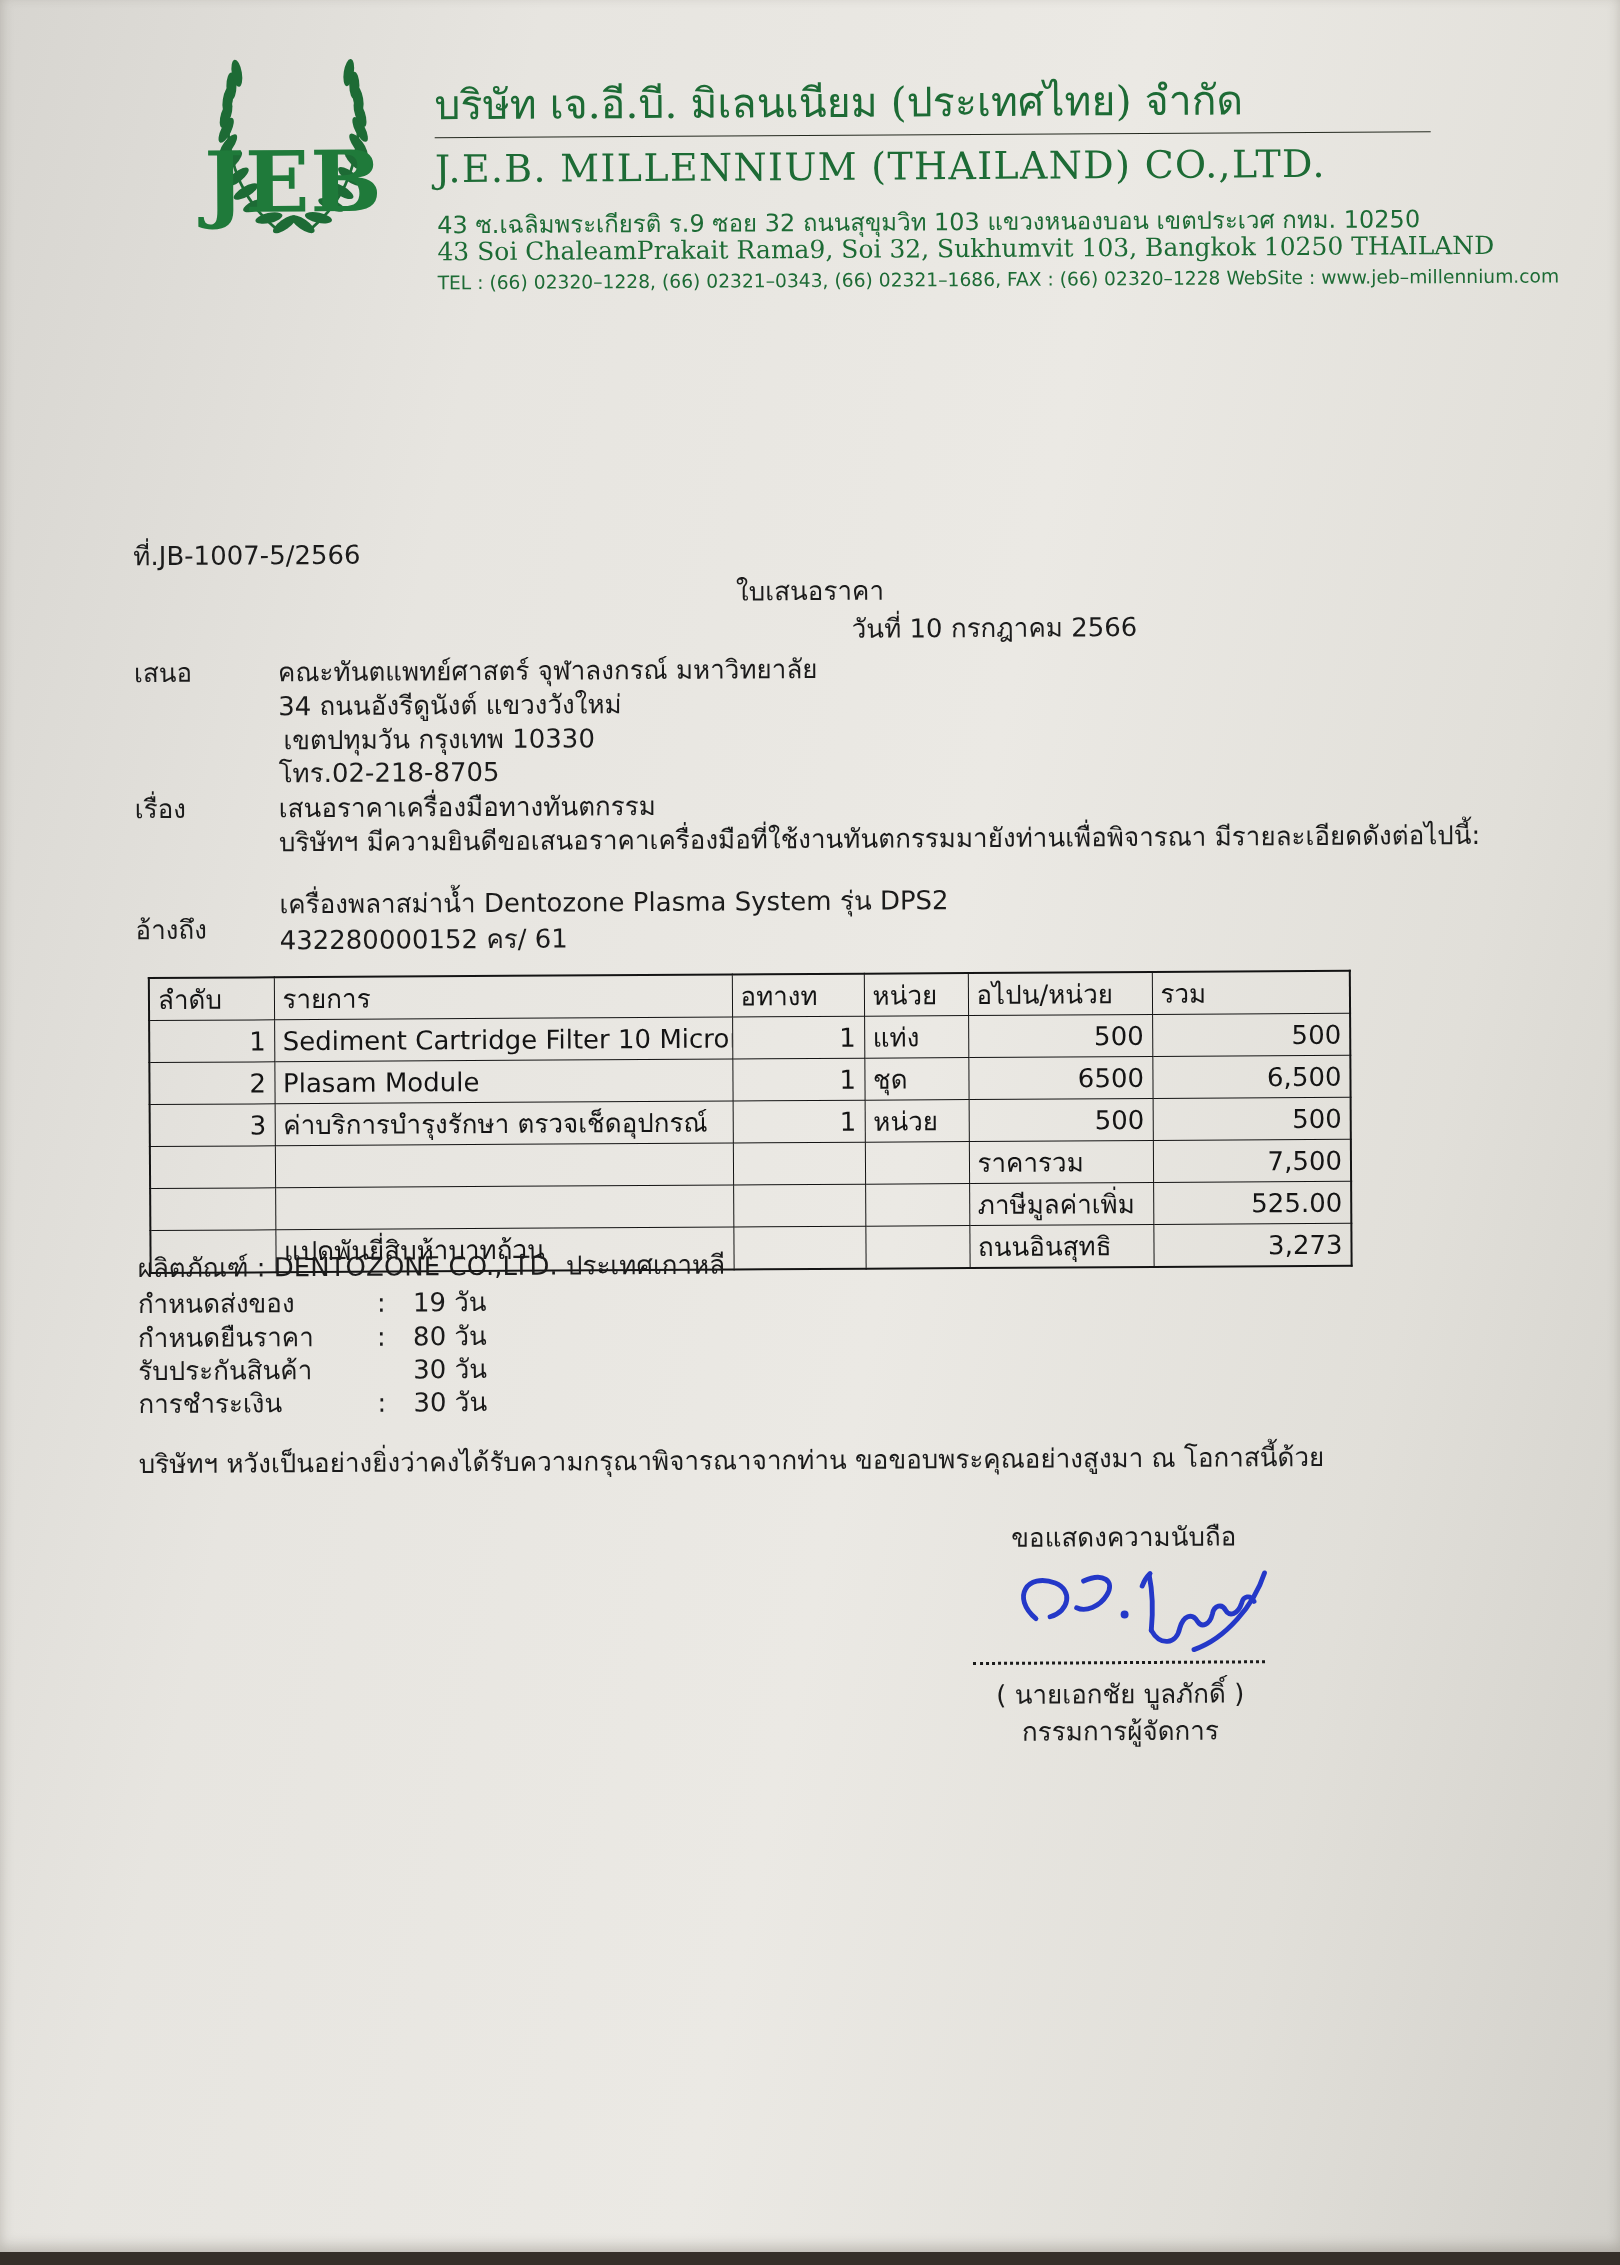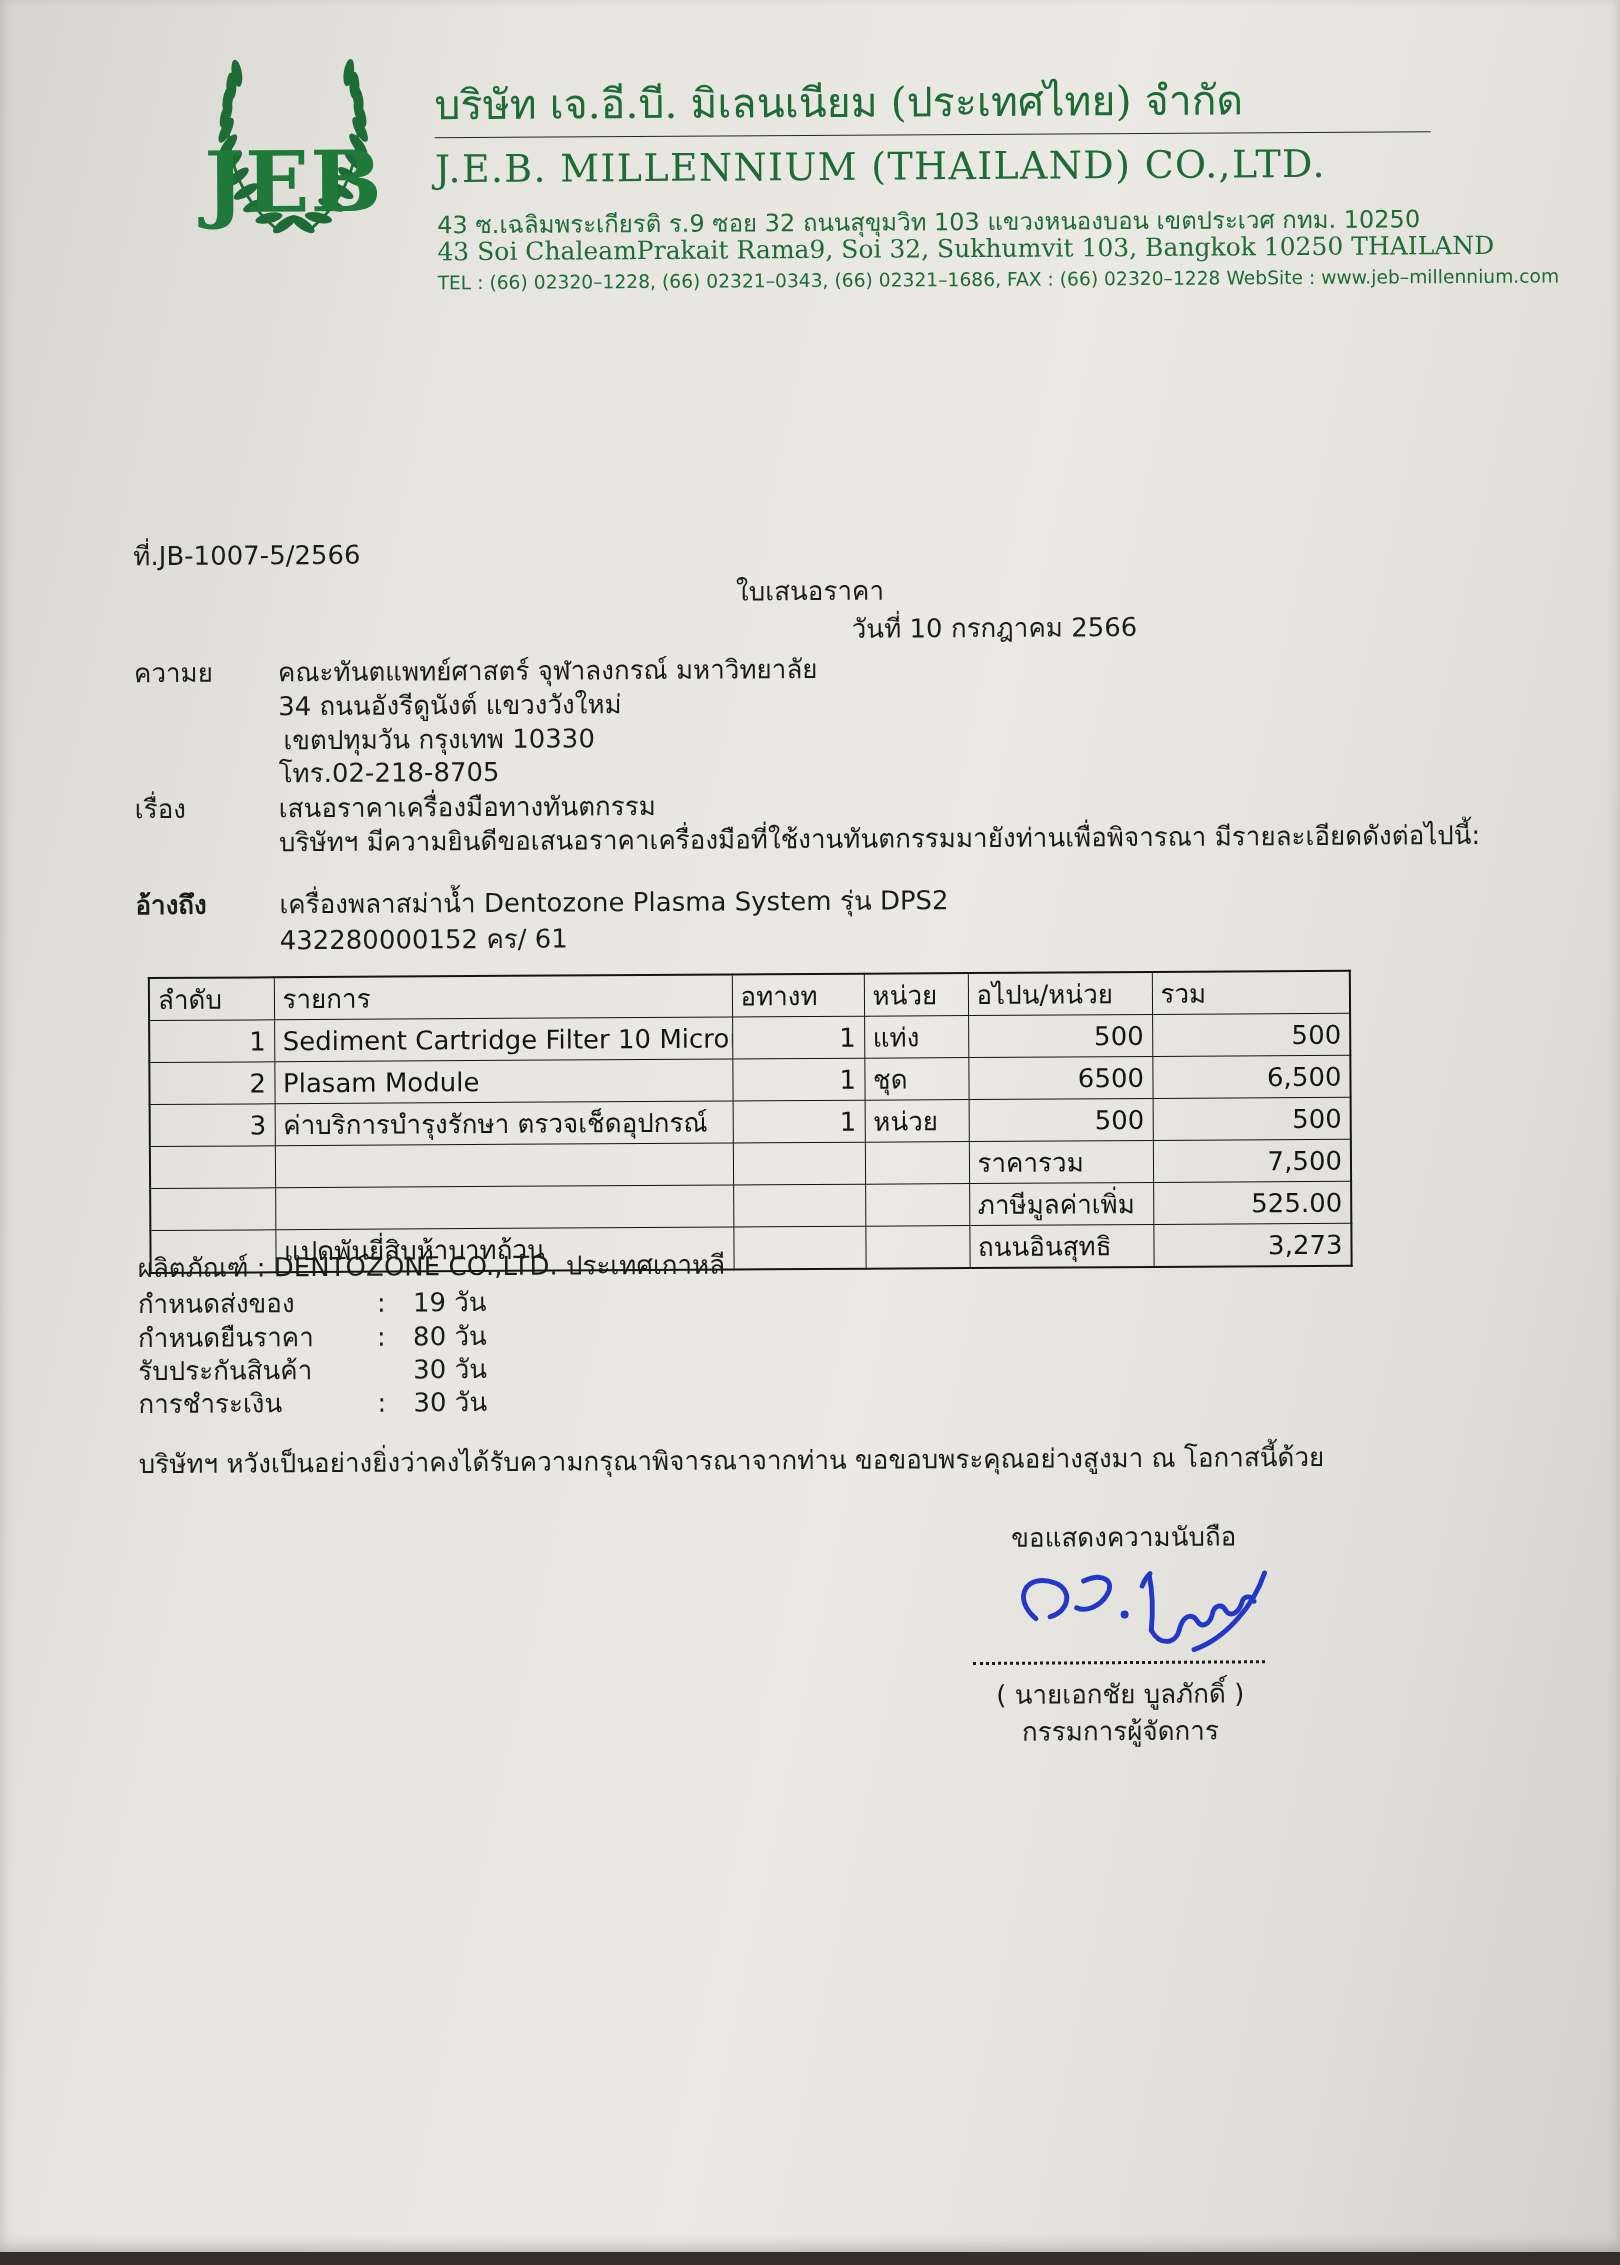--- a/index.html
+++ b/index.html
@@ -93,31 +93,31 @@
     <div class="abs hdr-divider" style="left:438px;top:135px;"></div>
     <div class="abs green h-en" style="left:438px;top:145px;">J.E.B. MILLENNIUM (THAILAND) CO.,LTD.</div>
     <div class="abs green h-addr-th" style="left:440px;top:203px;">43 ซ.เฉลิมพระเกียรติ ร.9 ซอย 32 ถนนสุขุมวิท 103 แขวงหนองบอน เขตประเวศ กทม. 10250</div>
     <div class="abs green h-addr-en" style="left:440px;top:235px;">43 Soi ChaleamPrakait Rama9, Soi 32, Sukhumvit 103, Bangkok 10250 THAILAND</div>
     <div class="abs green h-tel" style="left:440px;top:270px;">TEL : (66) 02320–1228, (66) 02321–0343, (66) 02321–1686,  FAX : (66) 02320–1228   WebSite : www.jeb–millennium.com</div>
 
     <div class="abs bt" style="left:134px;top:531px;">ที่.JB-1007-5/2566</div>
     <div class="abs bt center" style="left:0;top:570px;width:1621px;">ใบเสนอราคา</div>
     <div class="abs bt" style="left:852px;top:608px;">วันที่ 10  กรกฎาคม 2566</div>
 
-    <div class="abs bt" style="left:134px;top:648px;">ความย</div>
+    <div class="abs bt" style="left:134px;top:648px;">เสนอ</div>
     <div class="abs bt" style="left:278px;top:648px;">คณะทันตแพทย์ศาสตร์ จุฬาลงกรณ์ มหาวิทยาลัย</div>
     <div class="abs bt" style="left:278px;top:682px;">34  ถนนอังรีดูนังต์ แขวงวังใหม่</div>
     <div class="abs bt" style="left:283px;top:716px;">เขตปทุมวัน  กรุงเทพ 10330</div>
     <div class="abs bt" style="left:278px;top:749px;">โทร.02-218-8705</div>
 
     <div class="abs bt" style="left:134px;top:784px;">เรื่อง</div>
     <div class="abs bt" style="left:278px;top:784px;">เสนอราคาเครื่องมือทางทันตกรรม</div>
     <div class="abs bt" style="left:278px;top:818px;">บริษัทฯ  มีความยินดีขอเสนอราคาเครื่องมือที่ใช้งานทันตกรรมมายังท่านเพื่อพิจารณา  มีรายละเอียดดังต่อไปนี้:</div>
 
-    <div class="abs bt" style="left:134px;top:880px;font-weight:bold;">อ้างถึง</div>
+    <div class="abs bt" style="left:134px;top:905px;">อ้างถึง</div>
     <div class="abs bt" style="left:278px;top:880px;">เครื่องพลาสม่าน้ำ Dentozone Plasma System รุ่น DPS2</div>
     <div class="abs bt" style="left:278px;top:916px;">432280000152 คร/ 61</div>
 
     <div class="abs" style="left:146px;top:973px;">
       <table class="quote">
         <colgroup>
           <col style="width:125px">
             <col style="width:458px">
             <col style="width:132px">
           <col style="width:104px">

